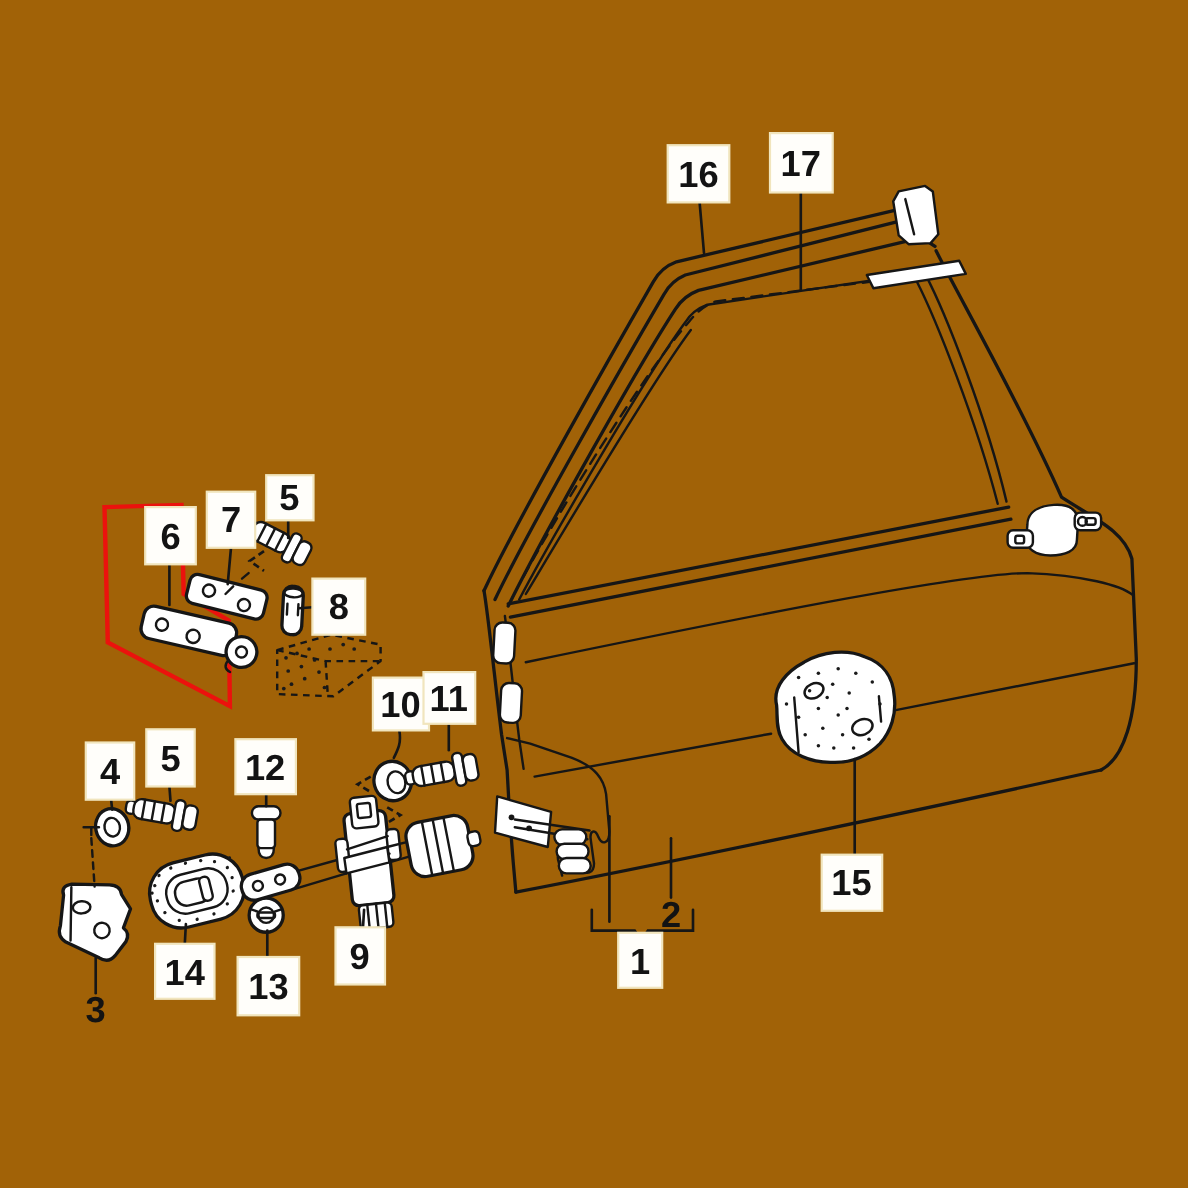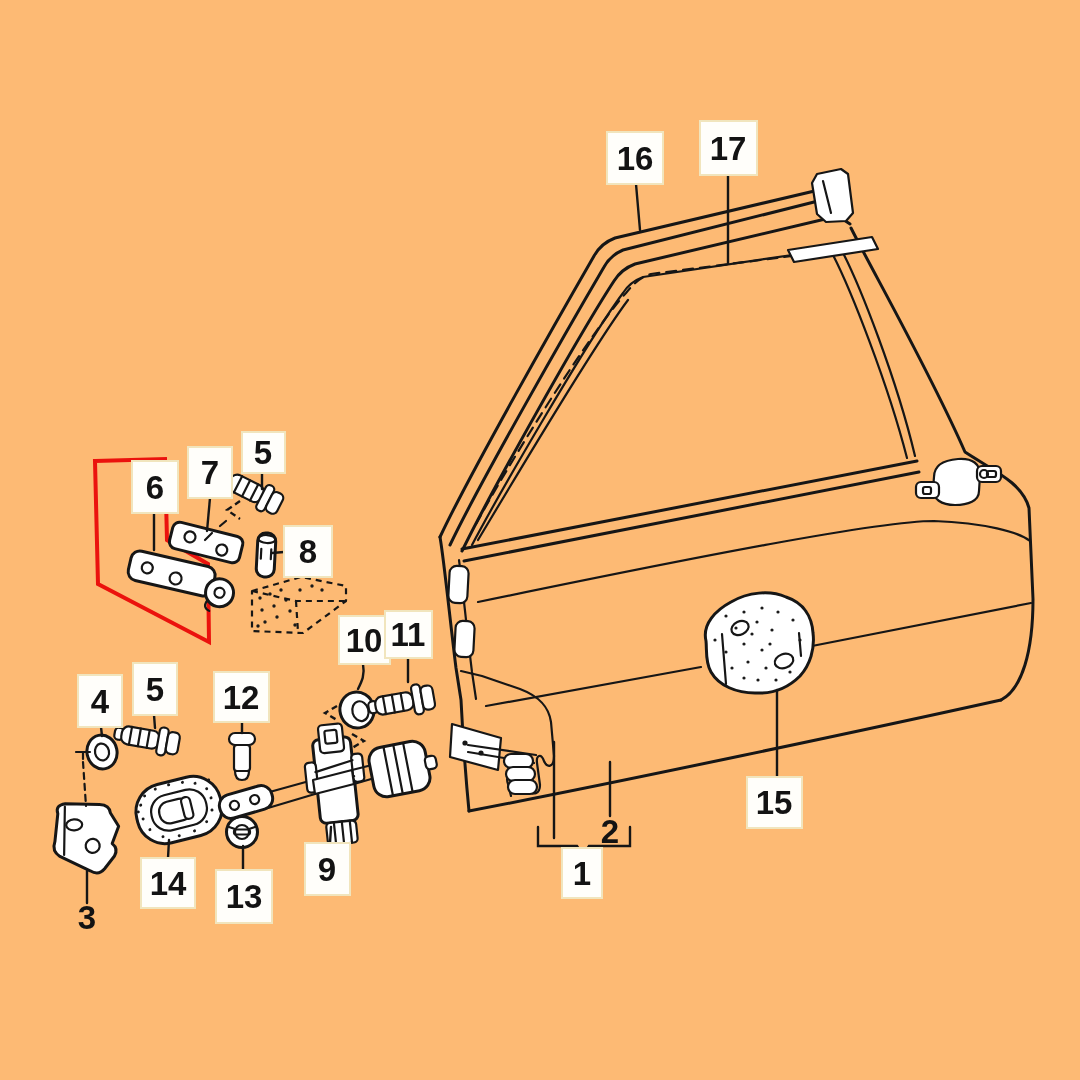--- a/index.html
+++ b/index.html
@@ -1,16 +1,16 @@
 <!DOCTYPE html>
 <html><head>
 <meta charset="utf-8">
 <style>
   html,body{margin:0;padding:0;background:#ffffff;}
-  .stage{position:relative;width:1080px;height:1080px;background:#fdba74;overflow:hidden;
+  .stage{position:relative;width:1080px;height:1080px;background:#a16207;overflow:hidden;
          font-family:"Liberation Sans",sans-serif;}
   svg{position:absolute;left:0;top:0;}
   .ln {fill:none;stroke:#161616;stroke-width:3;stroke-linecap:round;stroke-linejoin:round;}
   .ln2{fill:none;stroke:#161616;stroke-width:2.2;stroke-linecap:round;stroke-linejoin:round;}
   .fw {fill:#ffffff;stroke:#161616;stroke-width:3;stroke-linejoin:round;}
   .fw2{fill:#ffffff;stroke:#161616;stroke-width:2.2;stroke-linejoin:round;}
   .dash {stroke-dasharray:10 7;}
   .dash2{fill:none;stroke:#161616;stroke-width:2.2;stroke-dasharray:6 5;stroke-linejoin:round;}
   .chev {fill:none;stroke:#161616;stroke-width:2.4;stroke-dasharray:6 4;}
   .dot{fill:#161616;stroke:none;}

